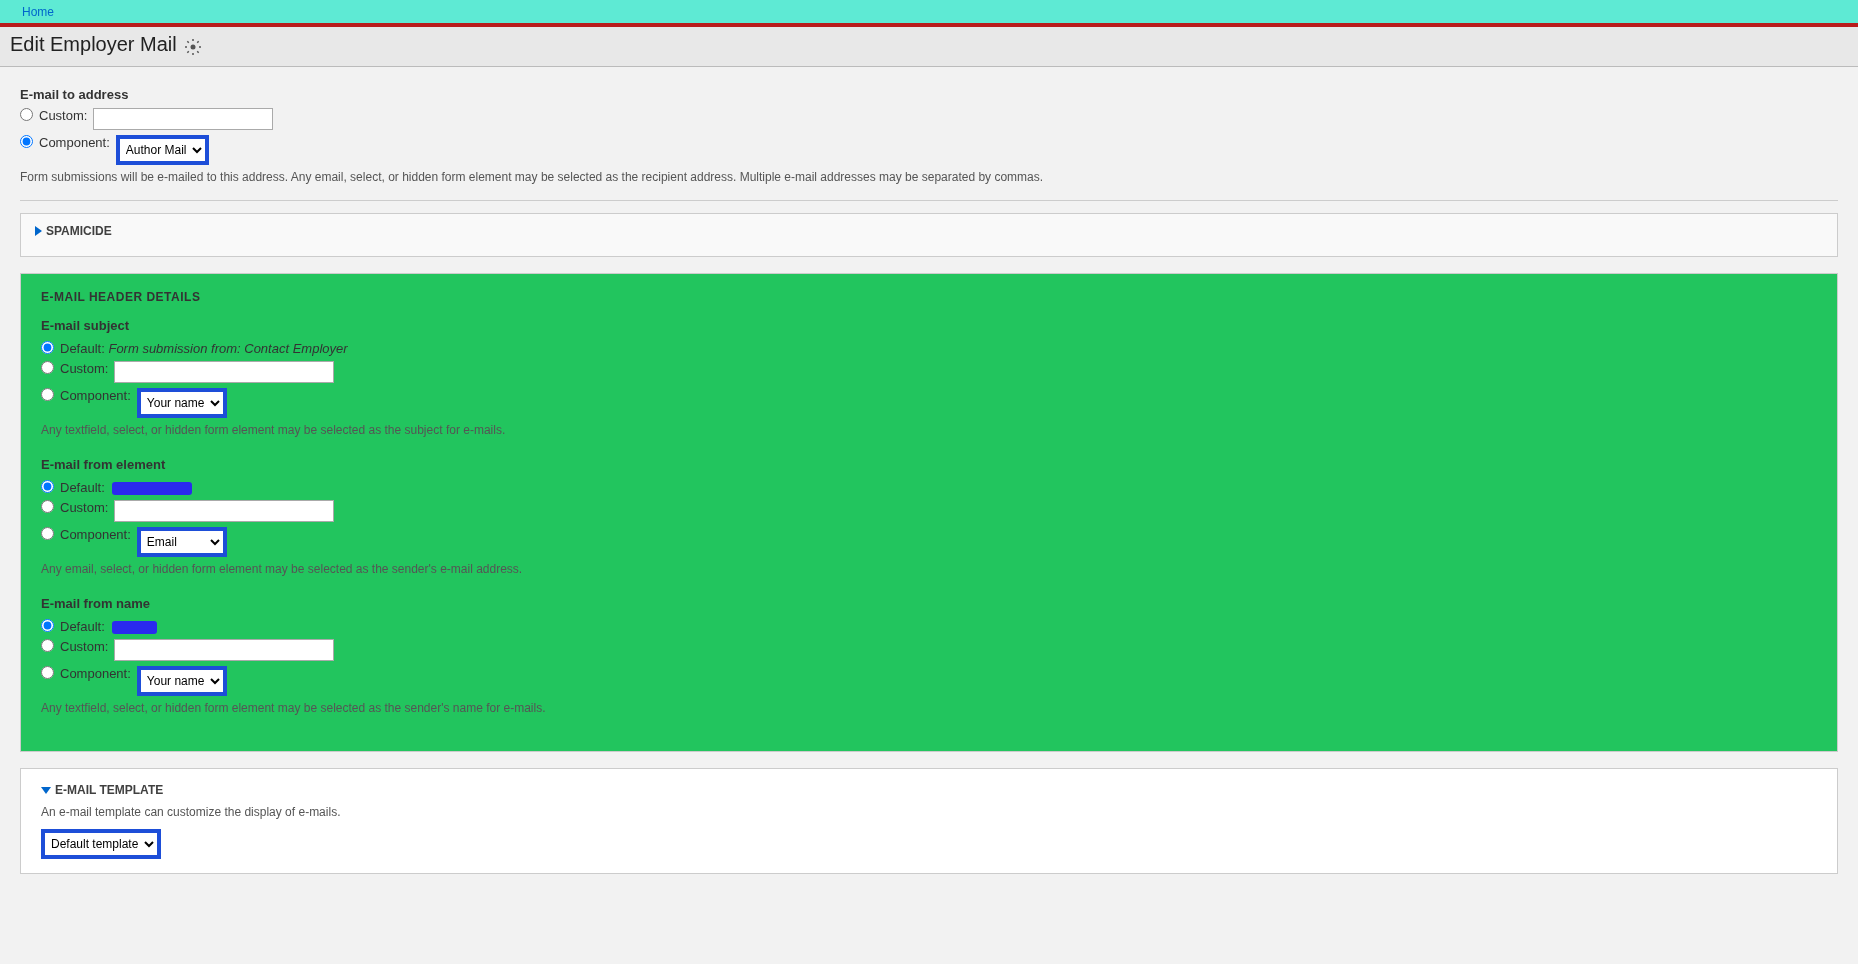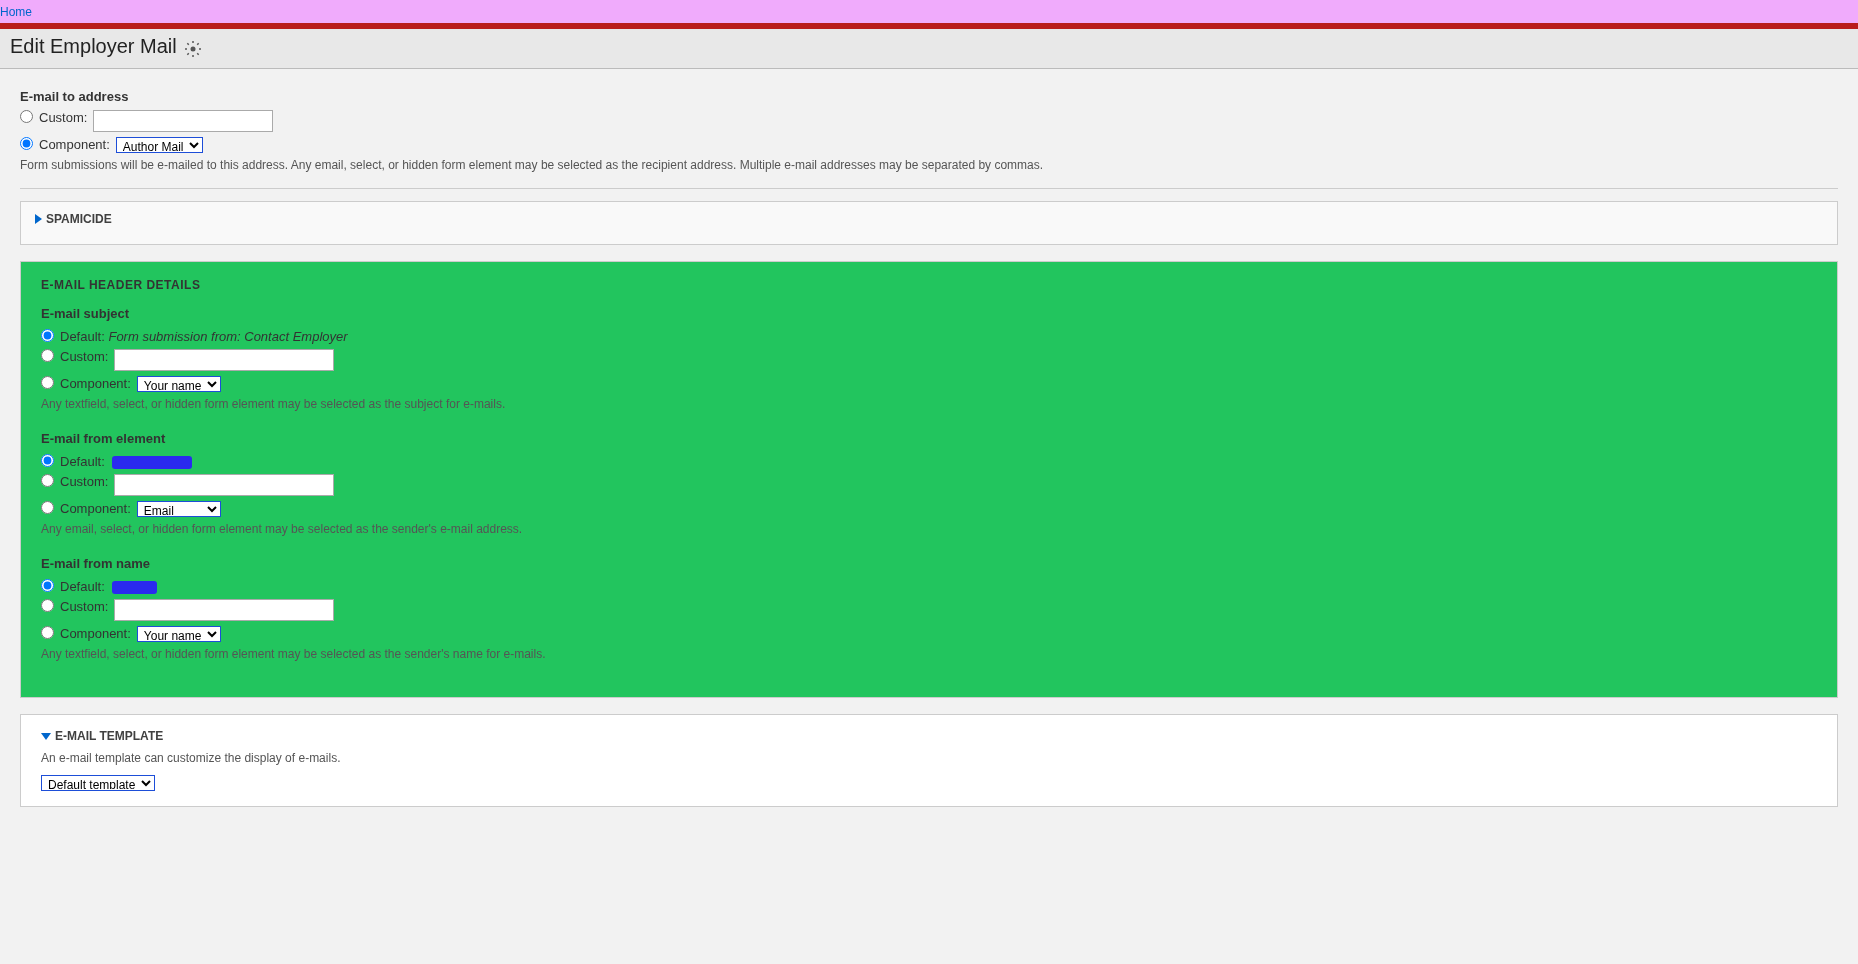--- a/index.html
+++ b/index.html
@@ -3,23 +3,23 @@
   <meta charset="utf-8">
   <style>
     * { box-sizing: border-box; margin: 0; padding: 0; }
     body {
       font-family: Arial, Helvetica, sans-serif;
       font-size: 13px;
       background: #d3d3d3;
       color: #333;
     }
     .top-bar {
-      background: #f0abfc;
-      border-bottom: 6px solid #b91c1c;
-      padding: 4px 0;
+      background: #5eead4;
+      border-bottom: 4px solid #b91c1c;
+      padding: 4px 22px;
     }
     .top-bar a {
       color: #0066cc;
       text-decoration: none;
       font-size: 12px;
     }
     .page-header {
       background: #e8e8e8;
       padding: 6px 10px 10px 10px;
       border-bottom: 1px solid #bbb;
@@ -64,24 +64,24 @@
       font-size: 13px;
     }
     input[type="text"] {
       border: 1px solid #aaa;
       padding: 2px 4px;
       font-size: 12px;
       height: 22px;
       background: #fff;
     }
     select {
-      border: 1px solid #1d4ed8;
+      border: 4px solid #1d4ed8;
       padding: 1px 2px;
       font-size: 12px;
-      height: 16px;
+      height: 30px;
       background: #fff;
     }
     .help-text {
       font-size: 12px;
       color: #555;
       margin-top: 4px;
       margin-bottom: 8px;
     }
     .divider {
       border: none;

